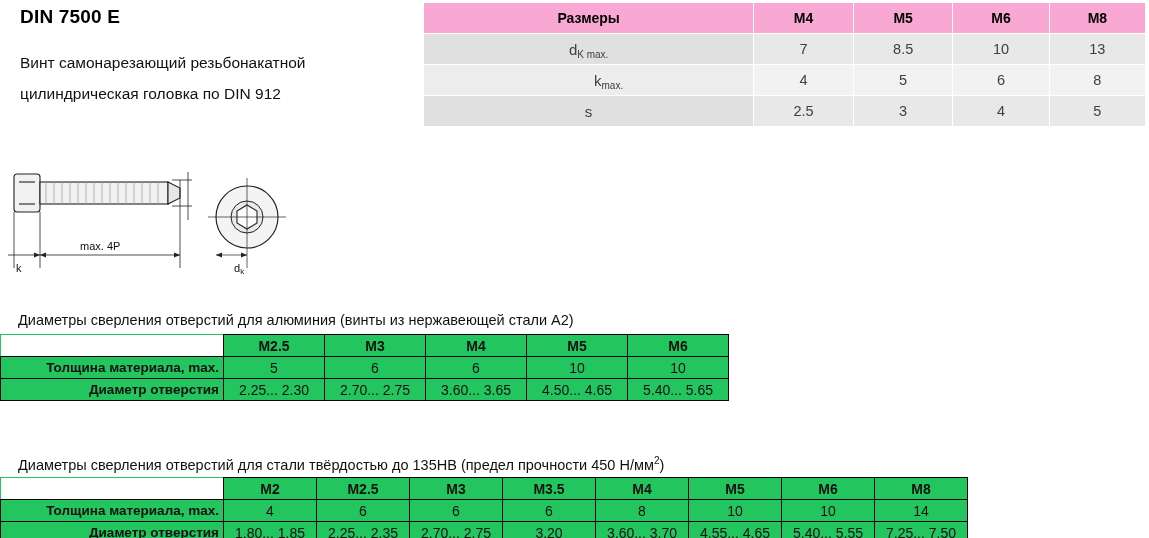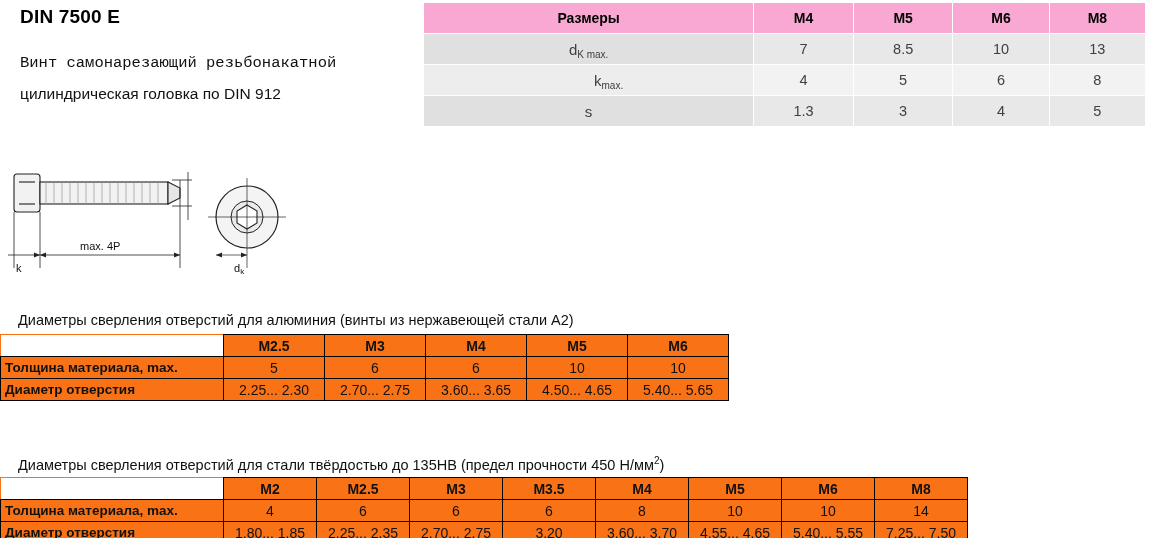--- a/index.html
+++ b/index.html
@@ -28,21 +28,20 @@
     font-weight: bold;
     letter-spacing: 0.2px;
     margin: 6px 0 0 0;
     color: #000;
   }
   .doc-sub1 {
     font-size: 15.5px;
     margin-top: 26px;
     color: #111;
     white-space: nowrap;
-    font-family: Liberation Mono, monospace;
   }
   .doc-sub2 {
     font-size: 15.5px;
     margin-top: 13px;
     color: #111;
     white-space: nowrap;
   }
 
   
   .dim-table {
@@ -109,38 +108,38 @@
     padding-left: 18px;
   }
   .cap-alu { left: 0px; top: 312px; }
   .cap-steel { left: 0px; top: 455px; }
   .caption sup { font-size: 10px; }
 
   .drill-table {
     position: absolute;
     border-collapse: collapse;
     font-size: 14px;
-    background: #f97316;
+    background: #22c55e;
   }
   .drill-table th, .drill-table td {
     border: 1px solid #000;
     padding: 0 6px;
     height: 21px;
     text-align: center;
     vertical-align: middle;
     font-weight: normal;
     color: #111;
   }
   .drill-table th {
     font-weight: bold;
     font-size: 14px;
   }
   .drill-table td.rowhead, .drill-table th.rowhead {
     font-weight: bold;
-    text-align: left;
+    text-align: right;
     font-size: 13.5px;
     padding: 0 4px;
   }
   .drill-table th.corner {
     border-top: none;
     border-left: none;
     background: #fff;
   }
 
   .tbl-alu { left: 0px; top: 334px; }
@@ -180,21 +179,21 @@
     </tr>
     <tr class="alt">
       <td class="label-cell"><span>k</span><sub>max.</sub></td>
       <td>4</td>
       <td>5</td>
       <td>6</td>
       <td>8</td>
     </tr>
     <tr>
       <td class="label-cell"><span>s</span><sub></sub></td>
-      <td>1.3</td>
+      <td>2.5</td>
       <td>3</td>
       <td>4</td>
       <td>5</td>
     </tr>
   </tbody>
 </table>
 
 <svg class="drawing" viewBox="0 0 300 125">
 
   <g stroke="#222" fill="#f2f2f2" stroke-width="1.1">

